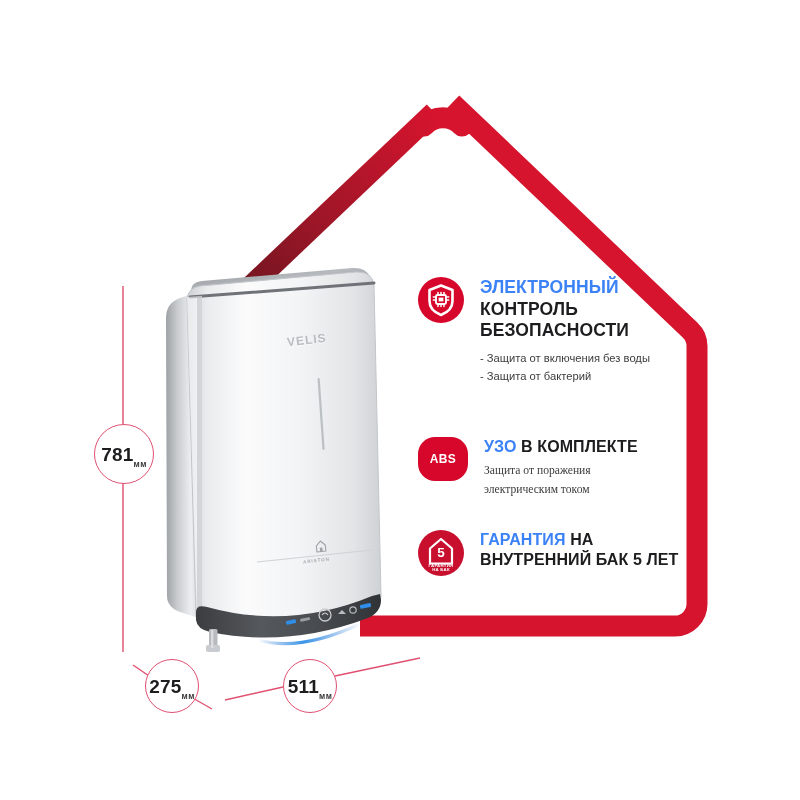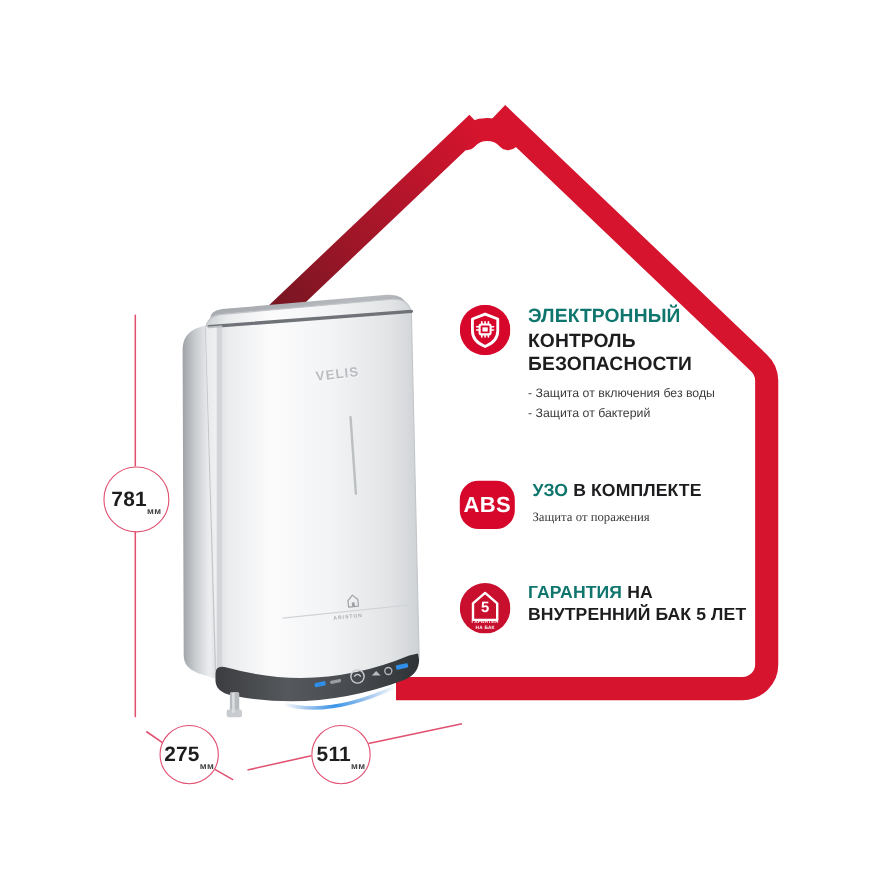--- a/index.html
+++ b/index.html
@@ -35,21 +35,21 @@
   .ftext { margin-left: 16px; }
 
   .fhead {
     font-size: 16px;
     font-weight: bold;
     line-height: 1.24;
     color: #1d1d1f;
     letter-spacing: .1px;
     white-space: nowrap;
   }
-  .fhead .hl { color: #0f766e; }
+  .fhead .hl { color: #3b82f6; }
 
   .flist { margin-top: 7px; }
   .flist .li {
     font-size: 11.2px;
     color: #3c3c3e;
     line-height: 1.62;
     white-space: nowrap;
   }
   .fsub {
     margin-top: 5px;
@@ -67,21 +67,21 @@
   #feature-rcd { left: 418px; top: 437px; }
   
   #feature-warranty { left: 418px; top: 530px; }
 
   
   .abs-badge {
     width: 50px; height: 44px;
     border-radius: 17px;
     background: #d6072a;
     display: flex; align-items: center; justify-content: center;
-    color: #fff; font-weight: bold; font-size: 20px;
+    color: #fff; font-weight: bold; font-size: 12px;
     letter-spacing: .4px;
   }
 
   
   .dimcap {
     position: absolute;
     border: 1.6px solid #e05070;
     border-radius: 50%;
     background: #fff;
     display: flex; flex-direction: row;
@@ -303,20 +303,21 @@
     <div class="feature" id="feature-rcd">
       <div class="badge">
         <div class="abs-badge">ABS</div>
       </div>
       <div class="ftext">
         <div class="fhead">
           <span class="hl">УЗО</span>
           <span>В КОМПЛЕКТЕ</span>
         </div>
         <div class="fsub">Защита от поражения</div>
+        <div class="fsub" style="margin-top:2px">электрическим током</div>
       </div>
     </div>
 
     <div class="feature" id="feature-warranty">
       <div class="badge">
         <svg width="46" height="46" viewBox="0 0 46 46">
           <circle cx="23" cy="23" r="23" fill="#c8102e"></circle>
           <path d="M 23 9 L 34 18.5 L 34 33.5 L 12 33.5 L 12 18.5 Z" fill="none" stroke="#ffffff" stroke-width="2.2" stroke-linejoin="round"></path>
           <text x="23" y="26.6" text-anchor="middle" font-family="Liberation Sans, sans-serif" font-size="13.5" font-weight="bold" fill="#ffffff">5</text>
           <text x="23" y="36.6" text-anchor="middle" font-family="Liberation Sans, sans-serif" font-size="4.3" font-weight="bold" fill="#ffffff" letter-spacing="0.25">ГАРАНТИЯ</text>

